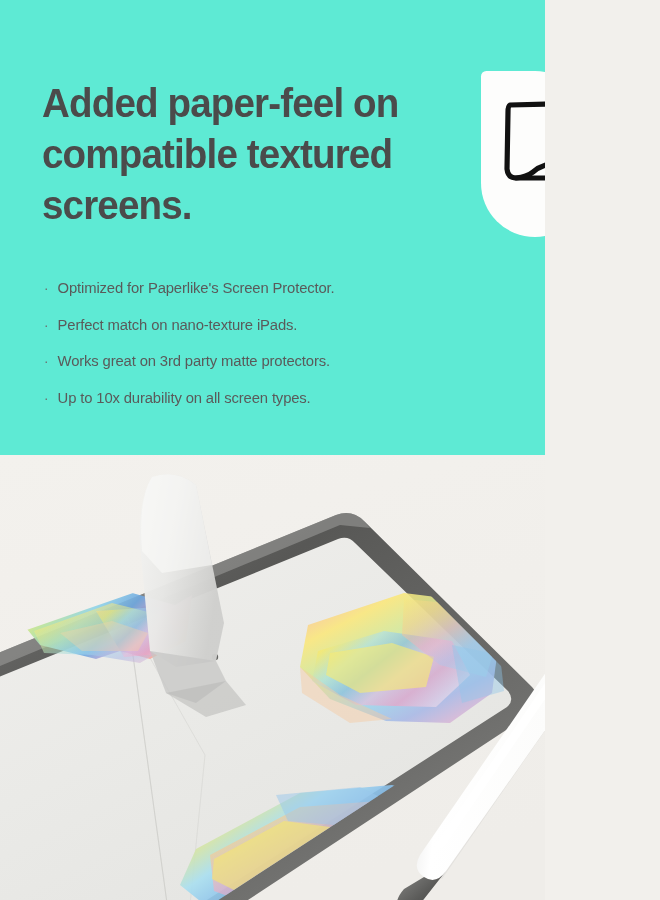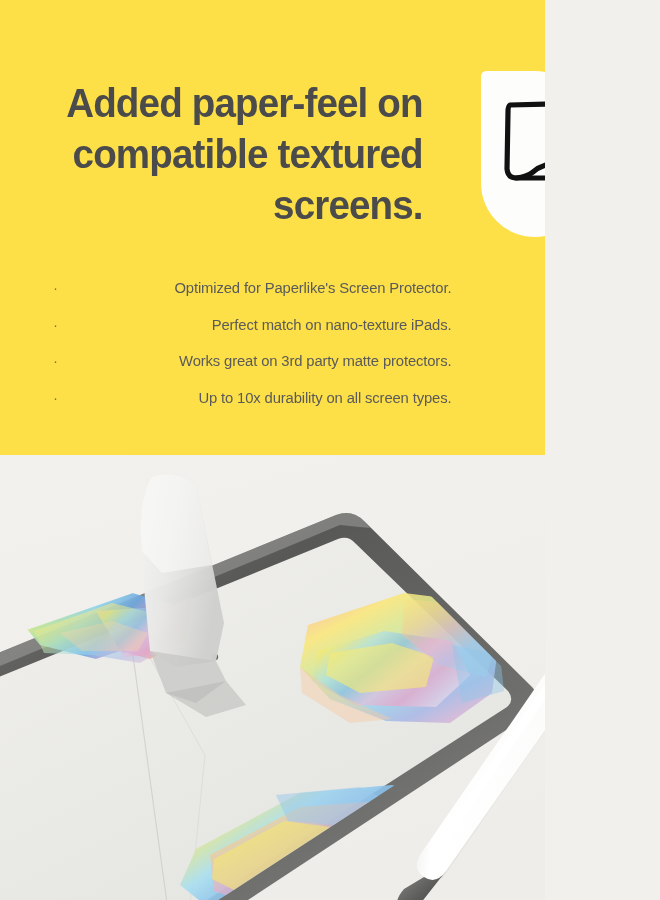--- a/index.html
+++ b/index.html
@@ -13,23 +13,22 @@
     font-family:"Liberation Sans", sans-serif;
     background:#F2F0EC;
     overflow:hidden;
     position:relative;
   }
 
   .card {
     position:relative;
     width:545px;
     height:900px;
-    background:#fde047;
+    background:#5eead4;
     overflow:hidden;
-    text-align:right;
   }
 
   
   .content {
     position:absolute;
     left:0; top:0;
     width:660px;
     height:470px;
     z-index:5;
   }

